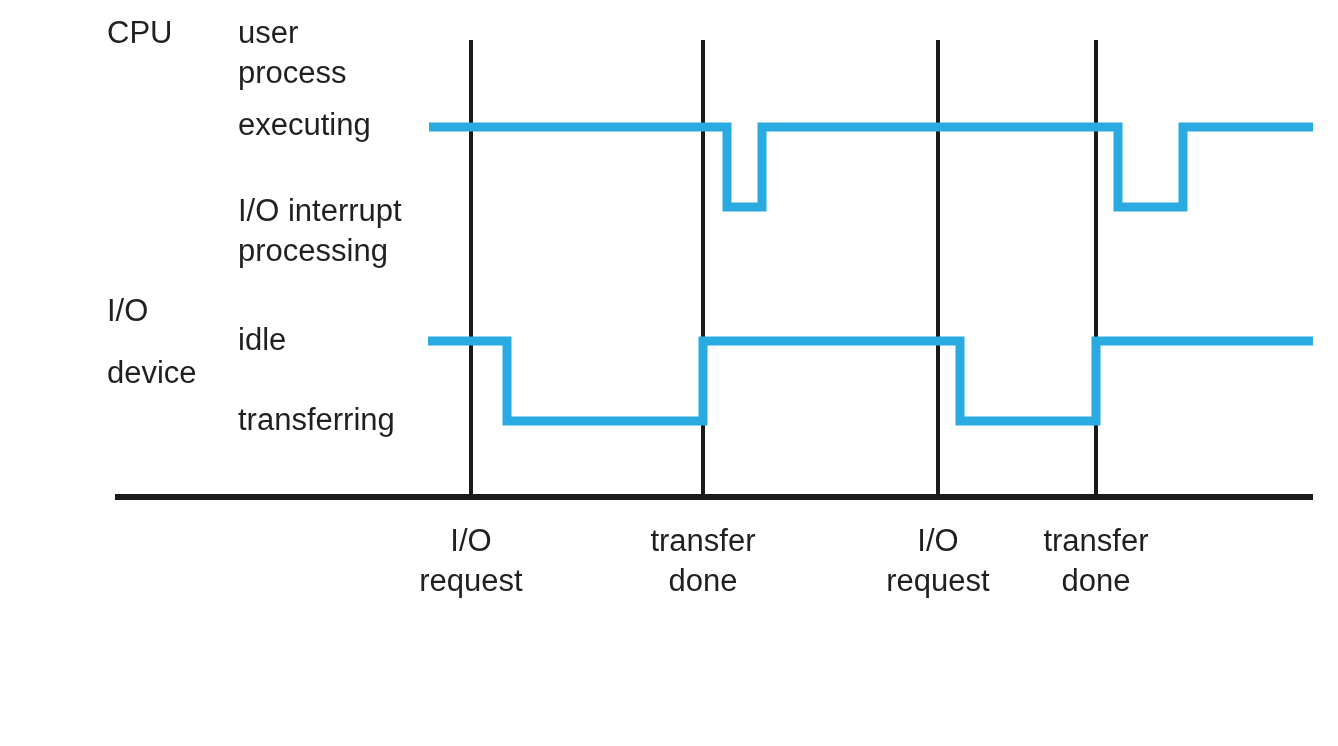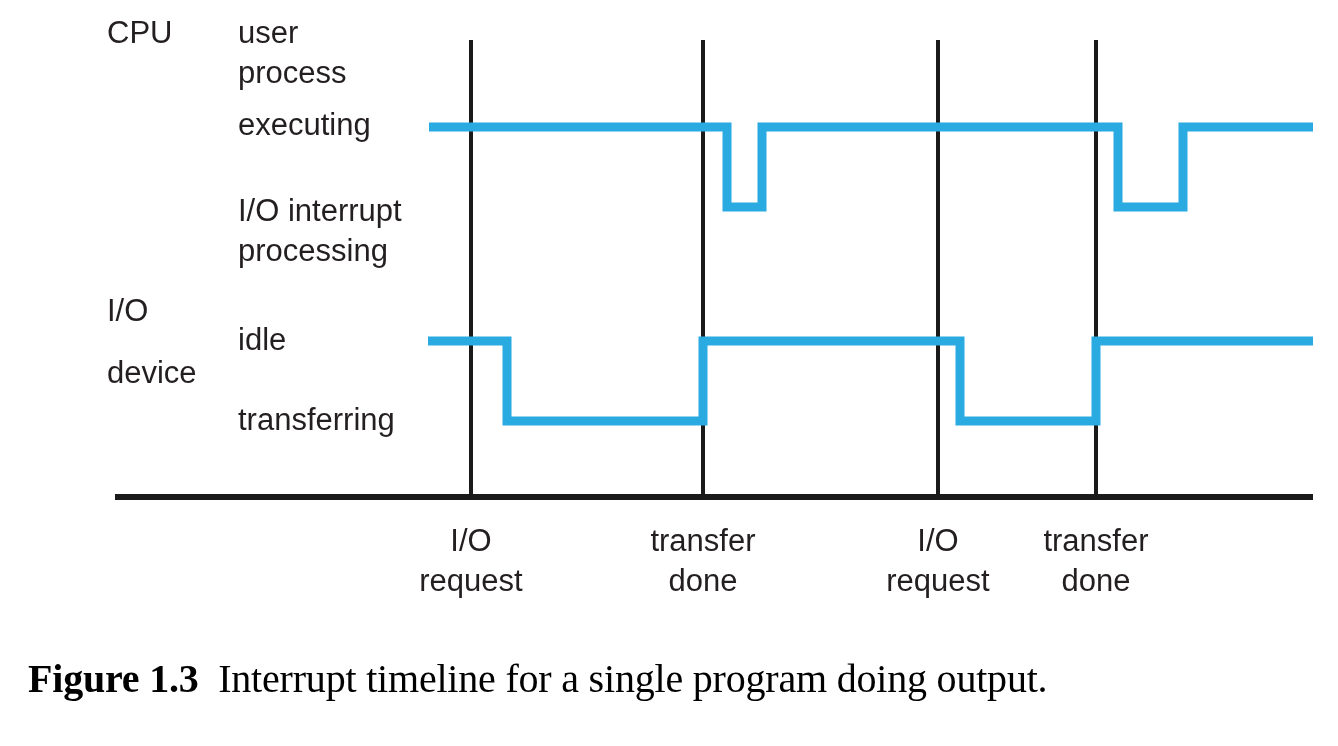--- a/index.html
+++ b/index.html
@@ -119,17 +119,14 @@
       <text class="tick-lbl" x="703" y="591">done</text>
 
       <text class="tick-lbl" x="938" y="551">I/O</text>
       <text class="tick-lbl" x="938" y="591">request</text>
 
       <text class="tick-lbl" x="1096" y="551">transfer</text>
       <text class="tick-lbl" x="1096" y="591">done</text>
     </svg>
   </div>
 
-  <div id="caption">
-    <span class="cap-label">Figure 1.3</span><span>&nbsp;&nbsp;</span><span class="cap-text">Interrupt timeline for a single program doing output.</span>
-  </div>
 
 </div>
 
 </body></html>

